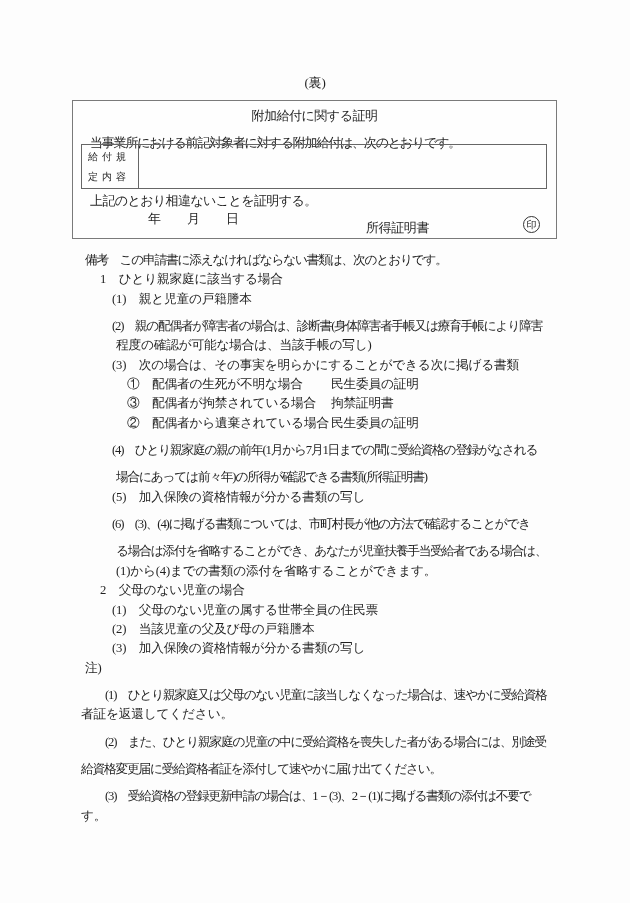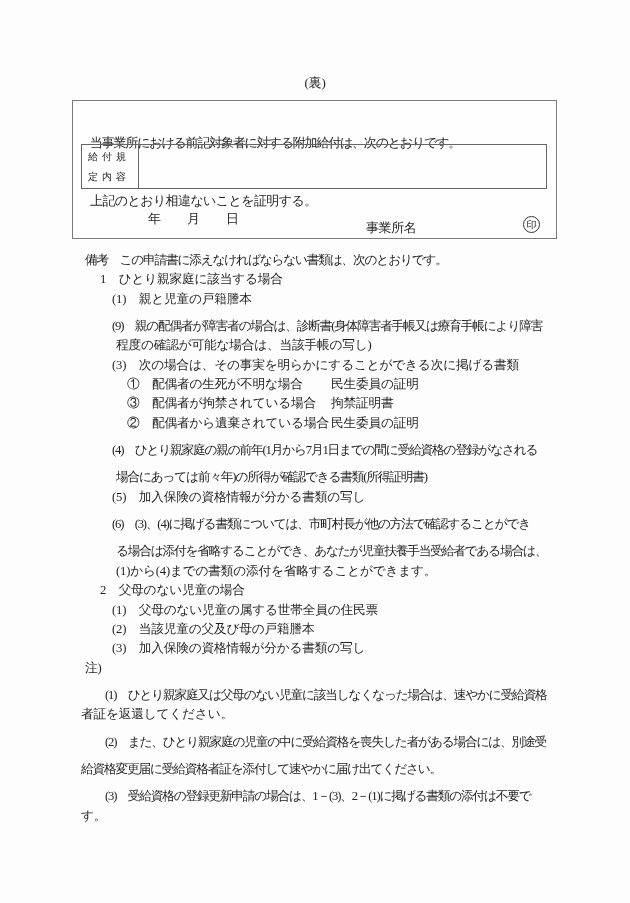--- a/index.html
+++ b/index.html
@@ -77,43 +77,44 @@
   .col-l { display:inline-block; width:204px; vertical-align:top; }
 </style>
 </head>
 <body>
 
 <div class="page">
 
   <div class="page-label">(裏)</div>
 
   <div class="cert-box">
+    <div class="cert-title">附加給付に関する証明</div>
     <div class="cert-intro tight">当事業所における前記対象者に対する附加給付は、次のとおりです。</div>
 
     <div class="benefit-table">
       <div class="benefit-label">
         <div>給付規</div>
         <div>定内容</div>
       </div>
       <div class="benefit-content"></div>
     </div>
 
     <div class="cert-attest">上記のとおり相違ないことを証明する。</div>
     <div class="cert-date">年　　月　　日</div>
-    <div class="cert-office">事業所名</div>
+    <div class="cert-office">所得証明書</div>
     <div class="cert-seal">
       <span>印</span>
     </div>
   </div>
 
   <div class="notes" id="notes">
       <div class="line l0 tight">備考　この申請書に添えなければならない書類は、次のとおりです。</div>
       <div class="line l1">1　ひとり親家庭に該当する場合</div>
       <div class="line l2">(1)　親と児童の戸籍謄本</div>
-      <div class="line l2 tight">(9)　親の配偶者が障害者の場合は、診断書(身体障害者手帳又は療育手帳により障害</div>
+      <div class="line l2 tight">(2)　親の配偶者が障害者の場合は、診断書(身体障害者手帳又は療育手帳により障害</div>
       <div class="line l2c">程度の確認が可能な場合は、当該手帳の写し)</div>
       <div class="line l2">(3)　次の場合は、その事実を明らかにすることができる次に掲げる書類</div>
       <div class="line l3"><span class="col-l">①　配偶者の生死が不明な場合</span><span>民生委員の証明</span></div>
       <div class="line l3"><span class="col-l">③　配偶者が拘禁されている場合</span><span>拘禁証明書</span></div>
       <div class="line l3"><span class="col-l">②　配偶者から遺棄されている場合</span><span>民生委員の証明</span></div>
       <div class="line l2 tight">(4)　ひとり親家庭の親の前年(1月から7月1日までの間に受給資格の登録がなされる</div>
       <div class="line l2c tight">場合にあっては前々年)の所得が確認できる書類(所得証明書)</div>
       <div class="line l2">(5)　加入保険の資格情報が分かる書類の写し</div>
       <div class="line l2 tight">(6)　(3)、(4)に掲げる書類については、市町村長が他の方法で確認することができ</div>
       <div class="line l2c tight">る場合は添付を省略することができ、あなたが児童扶養手当受給者である場合は、</div>

